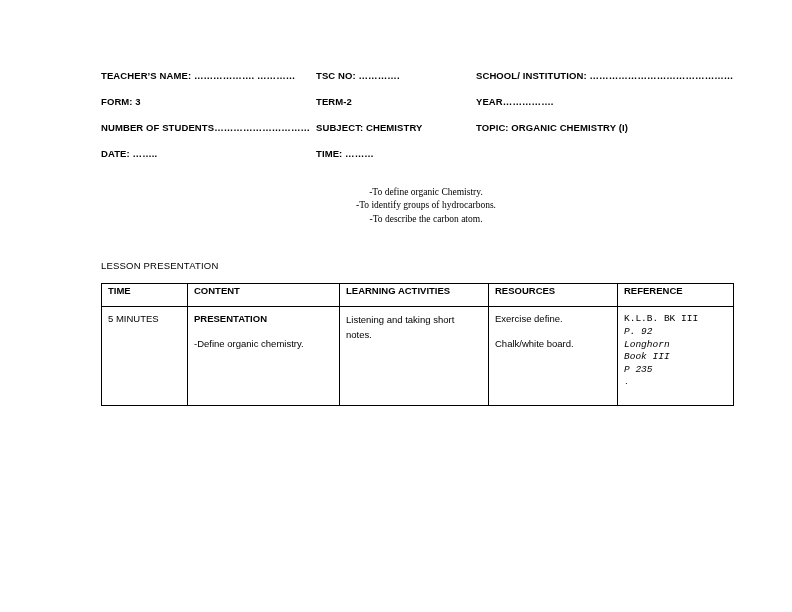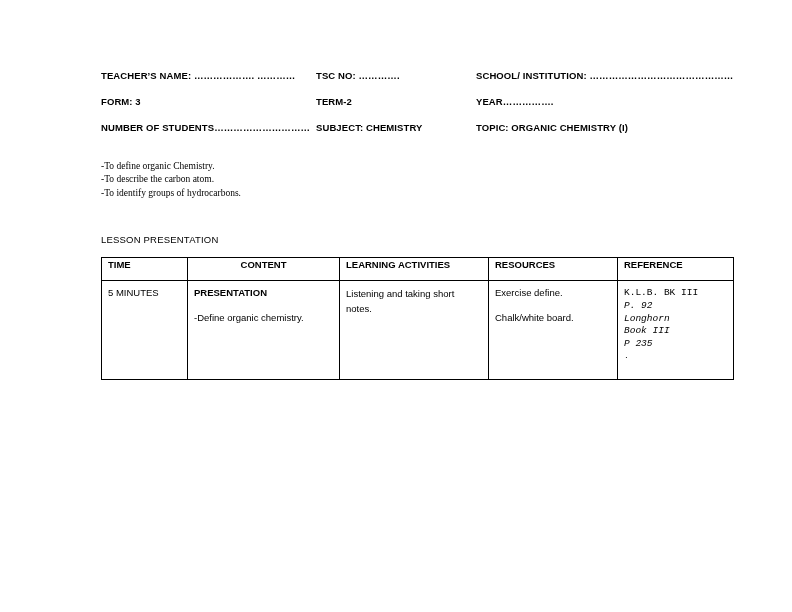--- a/index.html
+++ b/index.html
@@ -58,20 +58,21 @@
 
   .obj-list {
     margin-top: 12px;
     font-family: "Liberation Serif", serif;
     font-size: 9.5px;
     font-weight: normal;
     line-height: 1.42;
   }
   .obj-list div {
     white-space: nowrap;
+    text-align: center;
   }
 
   .lesson-presentation {
     margin-top: 34px;
     font-size: 9.5px;
     font-weight: normal;
     letter-spacing: 0.2px;
   }
 
   table.lesson-table {
@@ -86,21 +87,21 @@
     padding: 6px 6px 6px 6px;
     font-size: 9.5px;
   }
   table.lesson-table tr.head td {
     font-weight: bold;
     height: 16px;
     padding-top: 1px;
     padding-bottom: 5px;
   }
   .col-time   { width: 73px; }
-  .col-content{ width: 139px; text-align: center; }
+  .col-content{ width: 139px; }
   .col-act    { width: 136px; }
   .col-res    { width: 116px; }
   .col-ref    { width: 103px; }
 
   tr.body-row td {
     height: 86px;
   }
   .cell-time {
     font-weight: normal;
   }
@@ -150,26 +151,30 @@
       <span class="cell c3">YEAR…………….</span>
     </div>
 
     <div class="meta-line">
       <span class="cell c1">NUMBER OF STUDENTS…………………………</span>
       <span class="cell c2">SUBJECT:  CHEMISTRY</span>
       <span class="cell c3">TOPIC: ORGANIC CHEMISTRY (I)</span>
     </div>
 
 
+    <div class="meta-line">
+      <span class="cell c1">DATE: ……..</span>
+      <span class="cell c2">TIME: ………</span>
+    </div>
 
 
     <div class="obj-list">
       <div>-To define organic Chemistry.</div>
+      <div>-To identify groups of hydrocarbons.</div>
       <div>-To describe the carbon atom.</div>
-      <div>-To identify groups of hydrocarbons.</div>
     </div>
 
     <div class="lesson-presentation">LESSON PRESENTATION</div>
 
     <table class="lesson-table">
       <tbody>
           <tr class="head">
         <td class="col-time">TIME</td>
         <td class="col-content">CONTENT</td>
         <td class="col-act">LEARNING ACTIVITIES</td>

